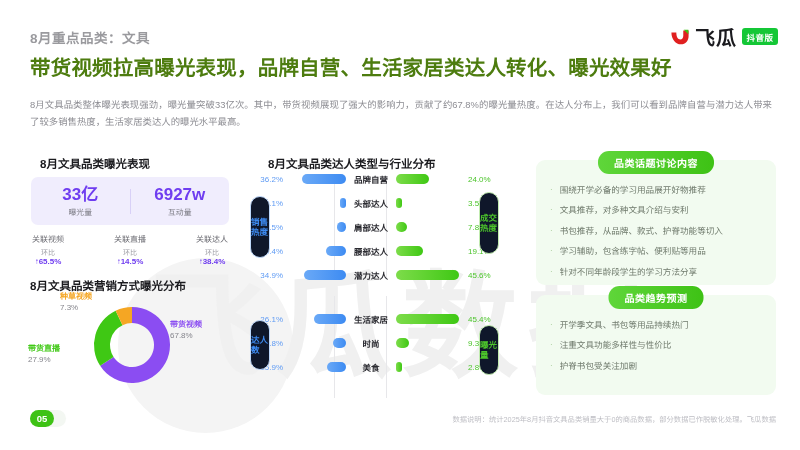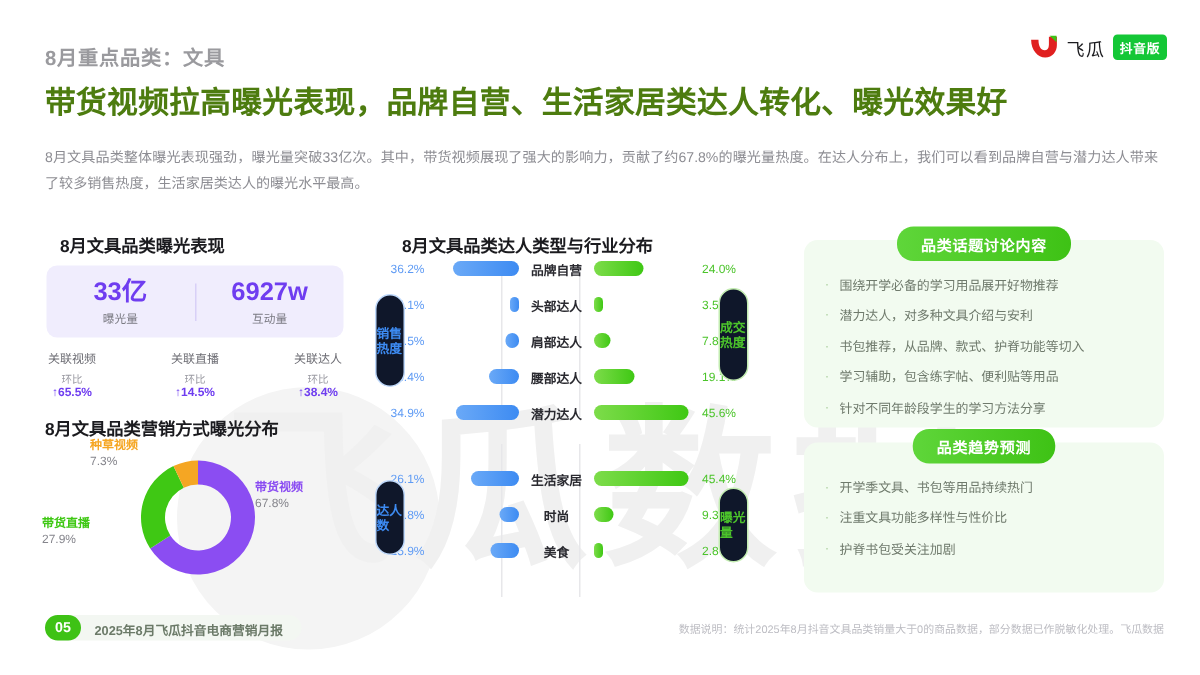--- a/index.html
+++ b/index.html
@@ -33,21 +33,21 @@
     font-size: 20.5px; font-weight: 700; color: #4d7c0f; letter-spacing: .2px;
   }
   .intro {
     position: absolute; left: 30px; top: 96px; width: 742px;
     font-size: 9.4px; line-height: 1.85; color: #8d8d93; text-align: justify;
   }
 
   
   .logo { position: absolute; right: 22px; top: 22px; display: flex; align-items: center; gap: 5px; z-index: 3; }
   .logo-mark { width: 20px; height: 18px; display: block; }
-  .logo-text { font-size: 12px; font-weight: 400; color: #1b1b1f; letter-spacing: 1px; }
+  .logo-text { font-size: 20px; font-weight: 700; color: #1b1b1f; letter-spacing: 1px; }
   .logo-badge {
     background: #14c736; color: #fff; font-size: 8.5px; font-weight: 700;
     padding: 2.5px 4.5px; border-radius: 3px; letter-spacing: .5px;
   }
 
   
   .sec-title { position: absolute; font-size: 11.5px; font-weight: 700; color: #1b1b1f; z-index: 2; }
   .t-left1 { left: 40px; top: 155px; }
   .t-left2 { left: 30px; top: 277px; }
   .t-mid  { left: 268px; top: 155px; }
@@ -327,21 +327,21 @@
 
   <div class="panel panel-1">
     <div class="panel-head">品类话题讨论内容</div>
     <div class="panel-list" id="panel-list-0">
         <div class="panel-li">
           <span class="dot">·</span>
           <span>围绕开学必备的学习用品展开好物推荐</span>
         </div>
         <div class="panel-li">
           <span class="dot">·</span>
-          <span>潜力达人，对多种文具介绍与安利</span>
+          <span>文具推荐，对多种文具介绍与安利</span>
         </div>
         <div class="panel-li">
           <span class="dot">·</span>
           <span>书包推荐，从品牌、款式、护脊功能等切入</span>
         </div>
         <div class="panel-li">
           <span class="dot">·</span>
           <span>学习辅助，包含练字帖、便利贴等用品</span>
         </div>
         <div class="panel-li">
@@ -364,17 +364,16 @@
         </div>
         <div class="panel-li">
           <span class="dot">·</span>
           <span>护脊书包受关注加剧</span>
         </div>
       </div>
   </div>
 
   <div class="foot-pill">
     <div class="foot-num">05</div>
-    <div class="foot-txt">2025年8月飞瓜抖音电商营销月报</div>
   </div>
   <div class="foot-note">数据说明：统计2025年8月抖音文具品类销量大于0的商品数据，部分数据已作脱敏化处理。飞瓜数据</div>
 
 </div>
 
 </body></html>

